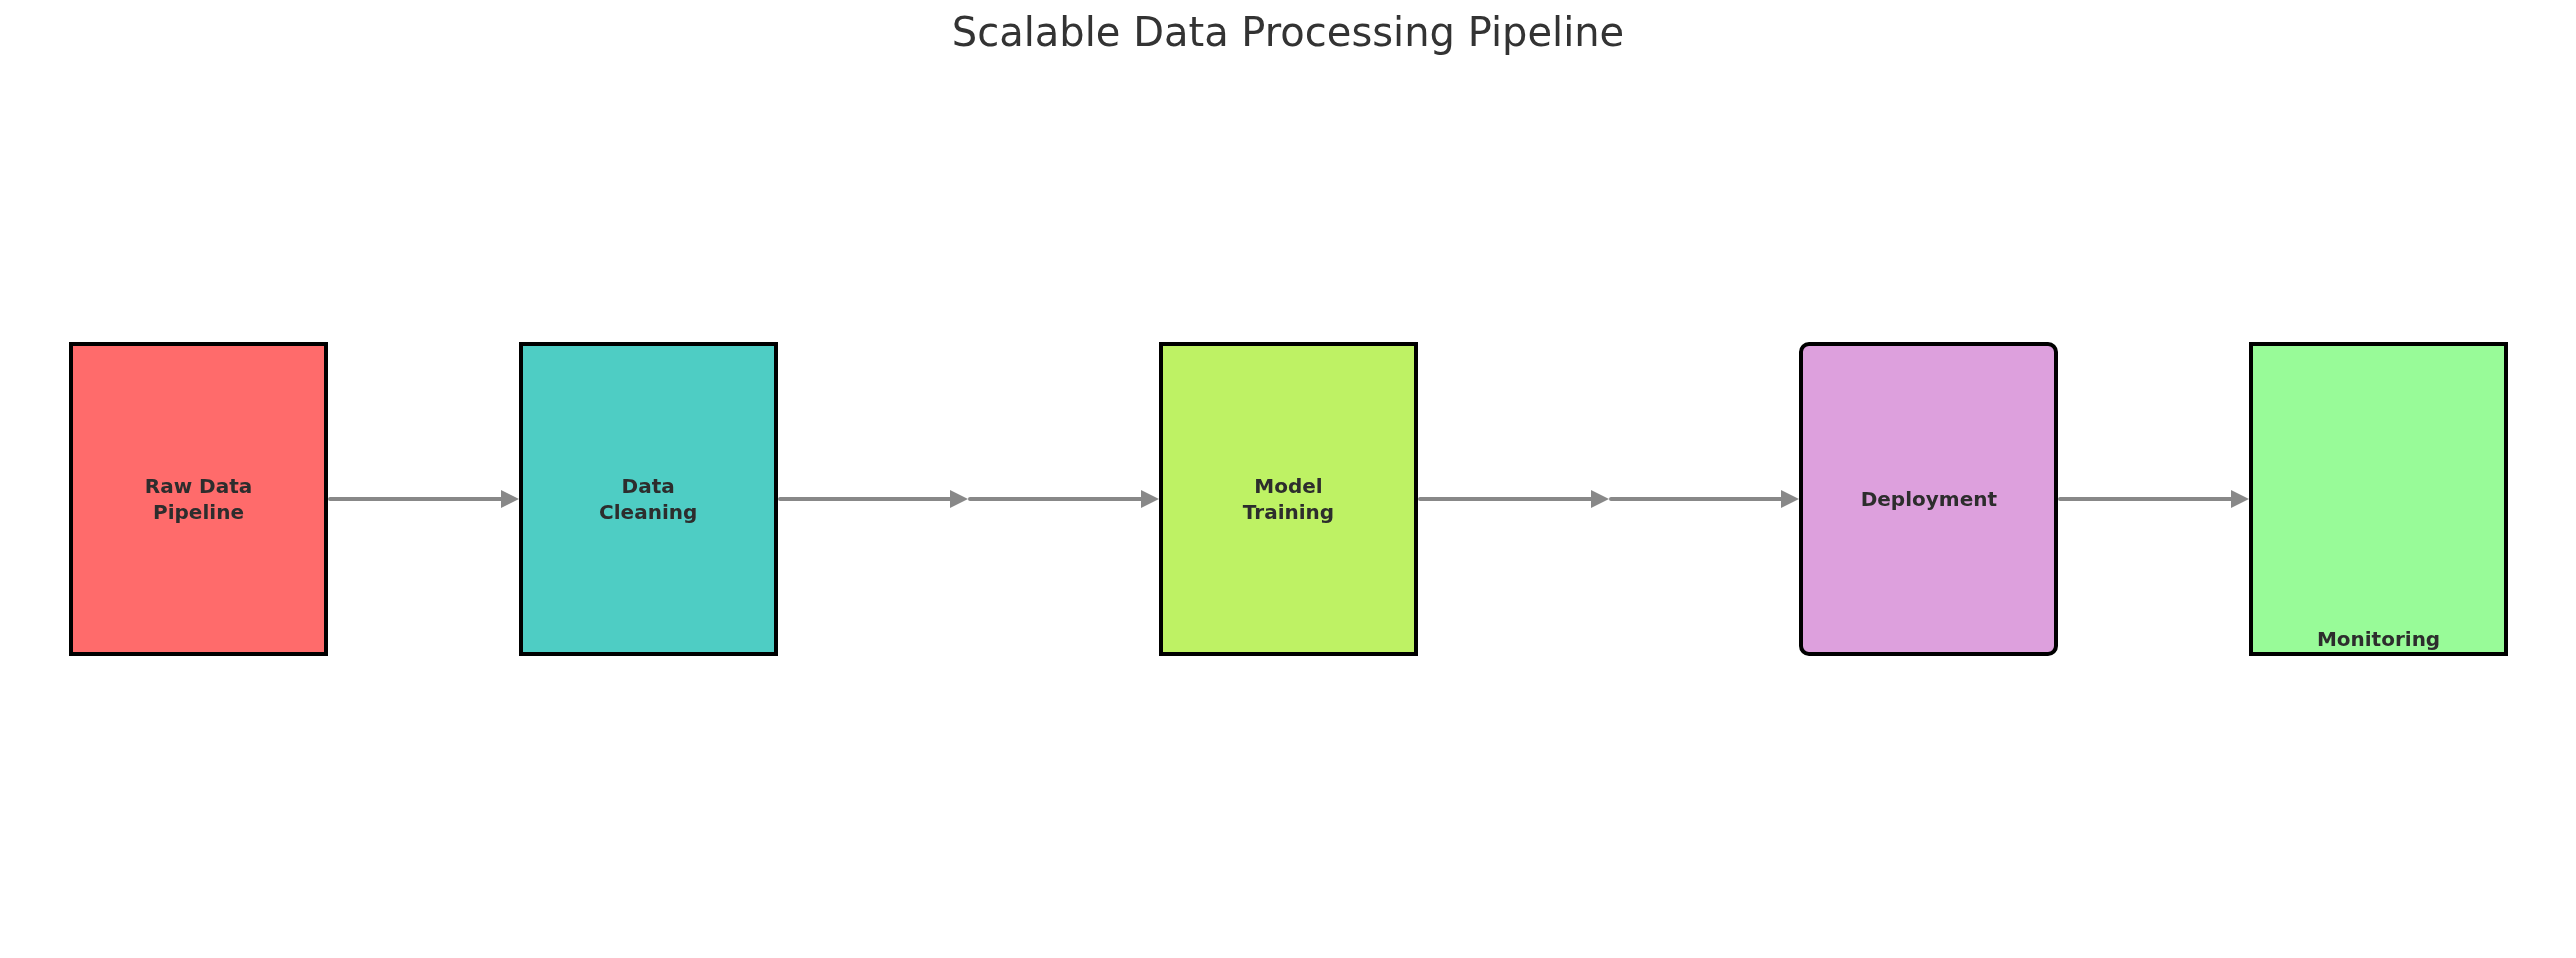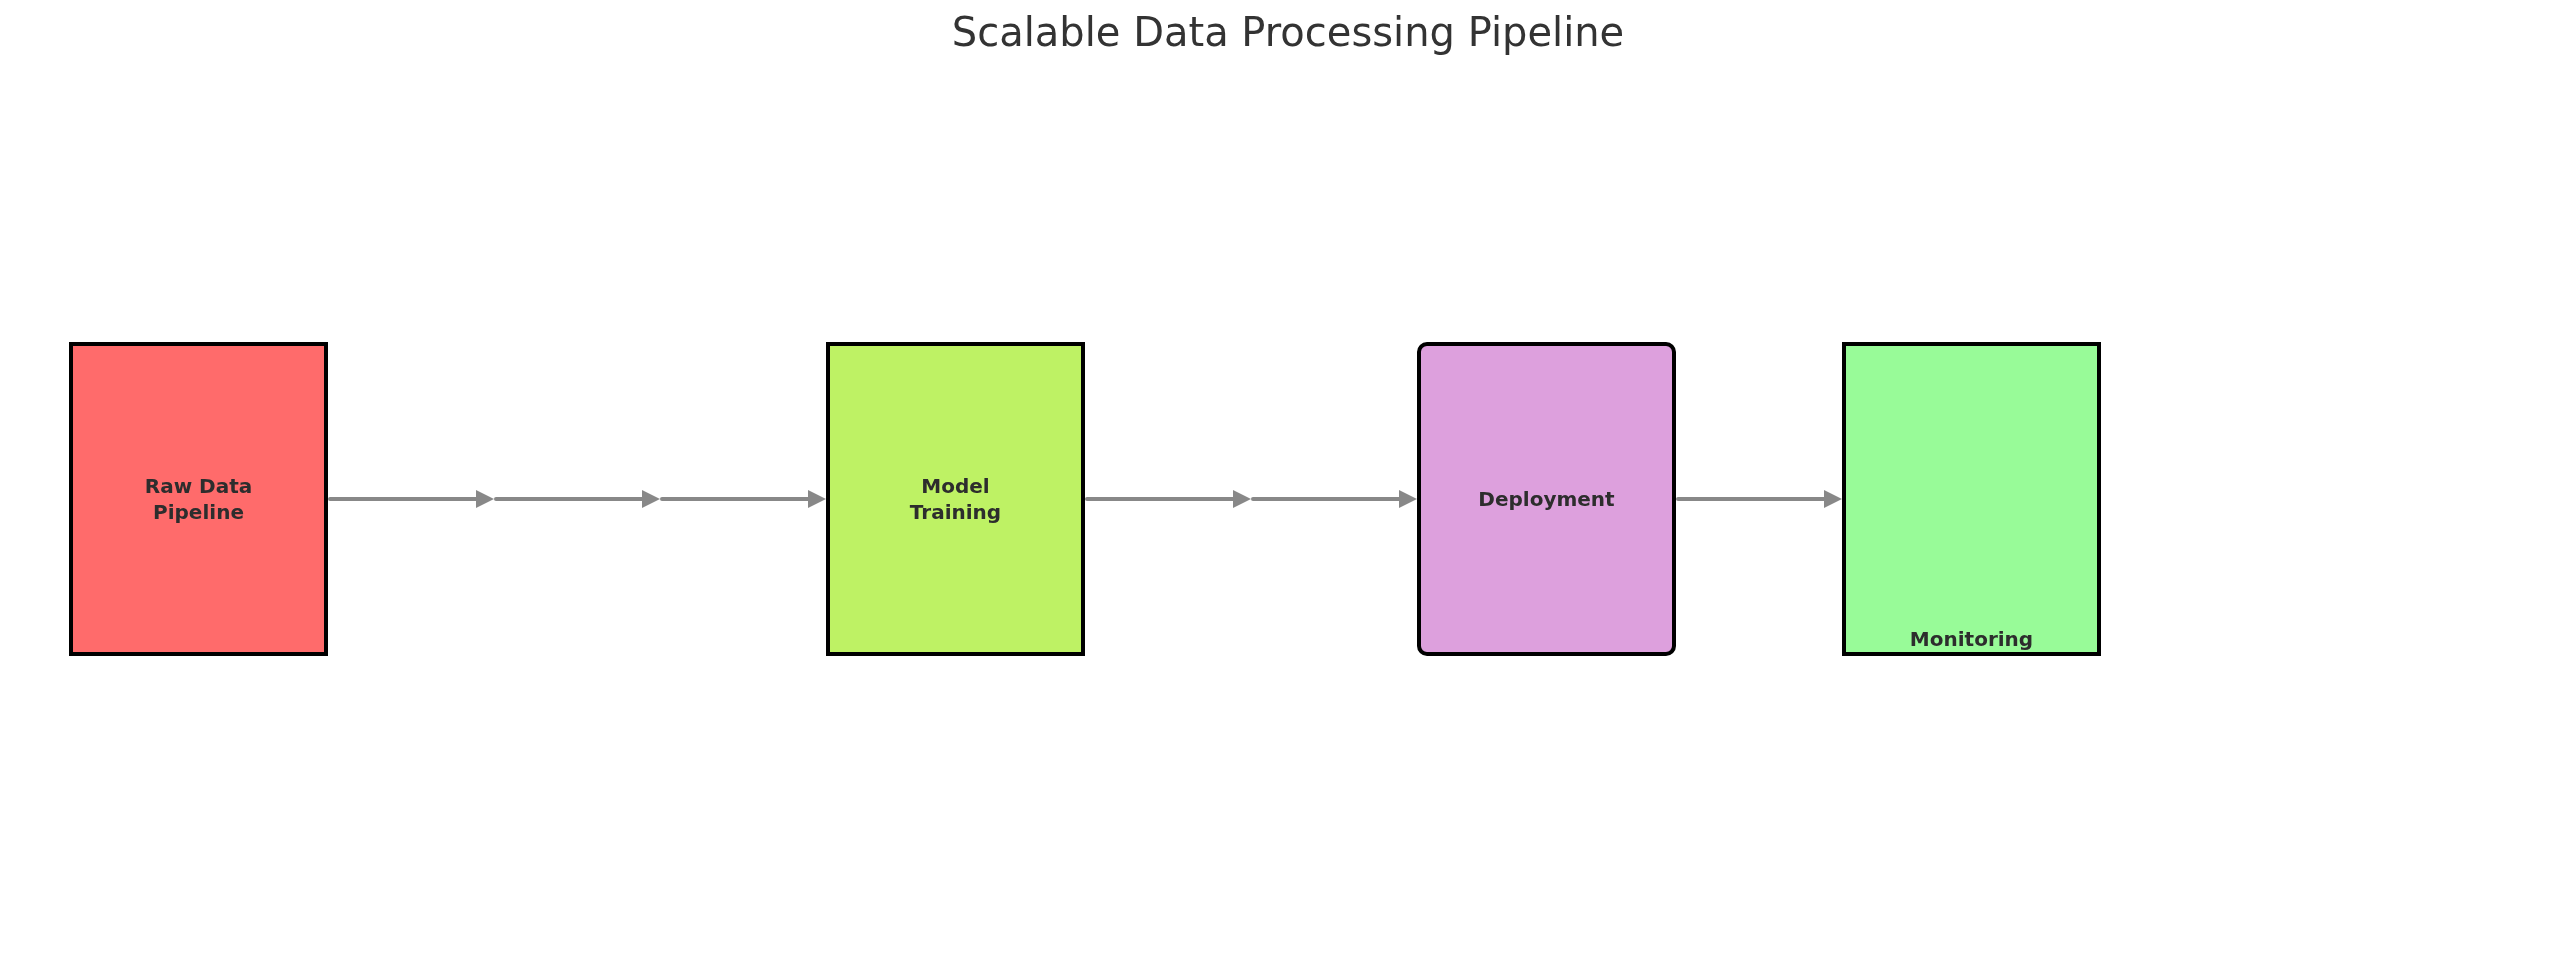--- a/index.html
+++ b/index.html
@@ -21,21 +21,21 @@
     right: 0;
     text-align: center;
     font-size: 40px;
     font-weight: 400;
     color: var(--title-text, #333333);
   }
   .flow-row {
     position: absolute;
     left: 69px;
     top: 342px;
-    width: 2032px;
+    width: 2439px;
     height: 314px;
     display: flex;
     align-items: stretch;
   }
   .node {
     flex: 0 0 259px;
     width: 259px;
     height: 314px;
     box-sizing: border-box;
     border: 4.3px solid var(--node-border, #000000);
@@ -87,20 +87,26 @@
       <span class="line">Raw Data</span>
       <span class="line">Pipeline</span>
     </div>
   </div>
 
   <div class="arrow">
     <div class="arrow-shaft"></div>
     <div class="arrow-head"></div>
   </div>
 
+  <div class="node" style="background: rgb(78, 205, 196);">
+    <div class="node-label">
+      <span class="line">Data</span>
+      <span class="line">Cleaning</span>
+    </div>
+  </div>
 
   <div class="arrow">
     <div class="arrow-shaft"></div>
     <div class="arrow-head"></div>
   </div>
 
 
   <div class="arrow">
     <div class="arrow-shaft"></div>
     <div class="arrow-head"></div>

